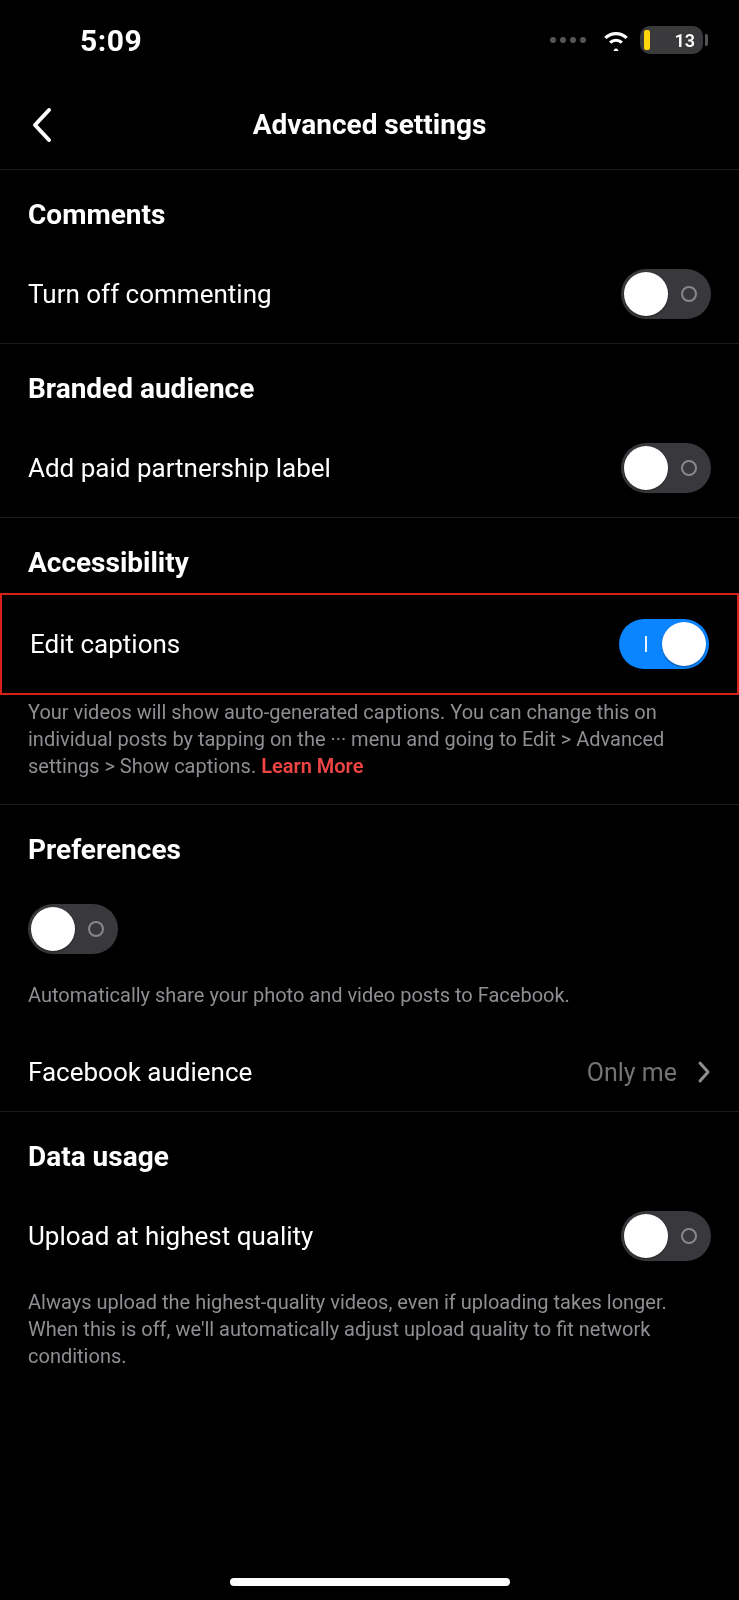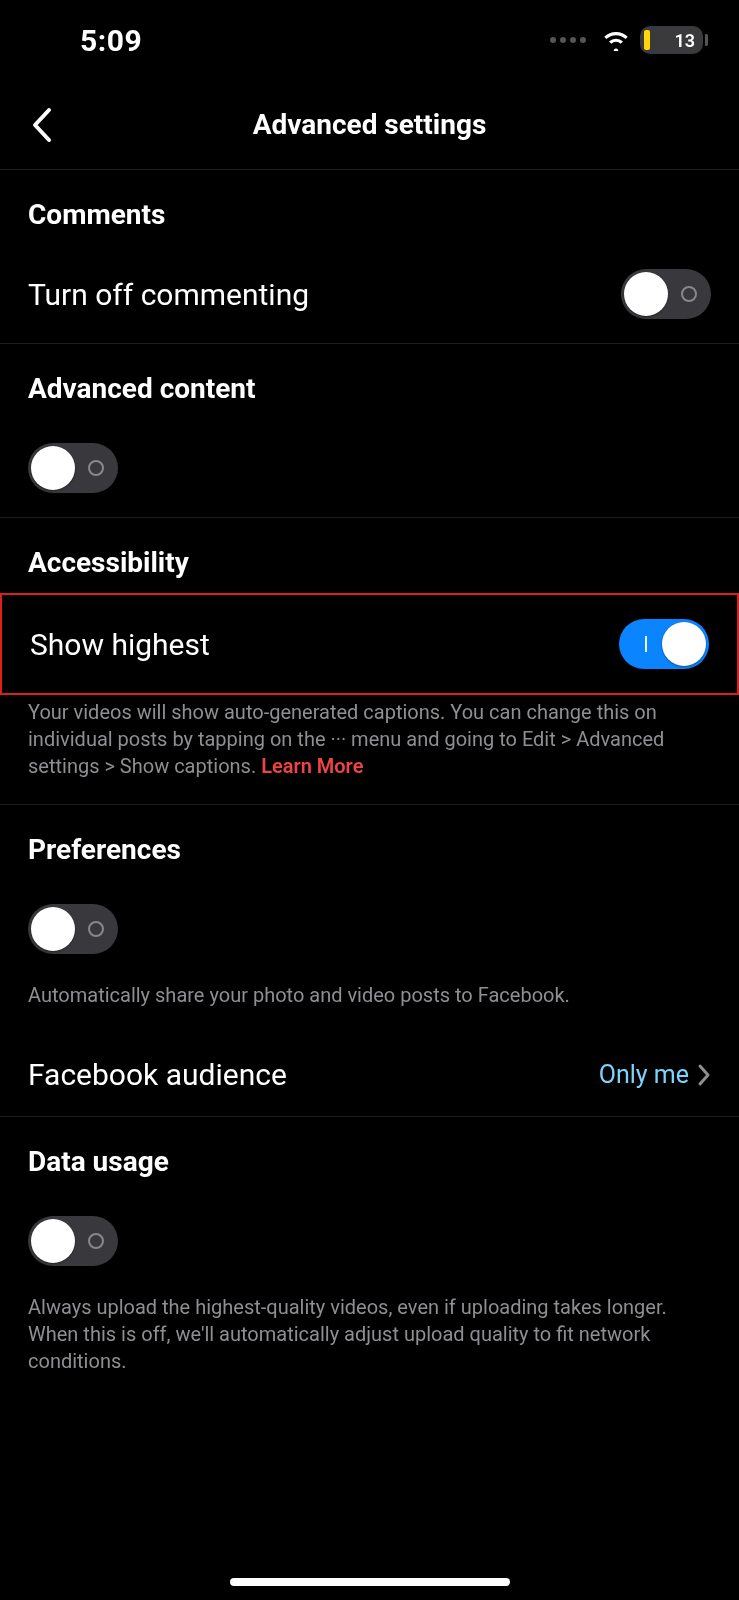--- a/index.html
+++ b/index.html
@@ -100,21 +100,21 @@
       font-size: 28px;
       font-weight: 700;
     }
     .row {
       display: flex;
       align-items: center;
       justify-content: space-between;
       padding: 24px 28px;
     }
     .row-label {
-      font-size: 30px;
+      font-size: 26px;
       font-weight: 400;
     }
     .divider {
       height: 1px;
       background: #1c1c1e;
       width: 100%;
     }
     .footer-text {
       padding: 4px 28px 24px 28px;
       font-size: 20px;
@@ -172,23 +172,23 @@
       border-radius: 50%;
     }
 
     
     .highlight {
       border: 2px solid #d9201a;
     }
 
     
     .value-text {
-      color: #7dd3fc;
+      color: #737373;
       font-size: 25px;
-      margin-right: 8px;
+      margin-right: 20px;
     }
     .row-right {
       display: flex;
       align-items: center;
     }
 
     
     .home-indicator {
       position: absolute;
       bottom: 14px;
@@ -237,32 +237,33 @@
 <div class="section-header">Comments</div>
 <div class="row">
   <div class="row-label">Turn off commenting</div>
   <div class="toggle off">
     <div class="knob"></div>
       <div class="ring"></div>
   </div>
 </div>
 <div class="divider"></div>
 
-<div class="section-header">Advanced content</div>
-<div class="row">
+<div class="section-header">Branded audience</div>
+<div class="row">
+  <div class="row-label">Add paid partnership label</div>
   <div class="toggle off">
     <div class="knob"></div>
       <div class="ring"></div>
   </div>
 </div>
 <div class="divider"></div>
 
 <div class="section-header">Accessibility</div>
 <div class="row highlight">
-  <div class="row-label">Show highest</div>
+  <div class="row-label">Edit captions</div>
   <div class="toggle on">
     <div class="tick"></div>
       <div class="knob"></div>
   </div>
 </div>
 <div class="footer-text">
   <span>Your videos will show auto-generated captions. You can change this on individual posts by tapping on the  ···  menu and going to Edit &gt; Advanced settings &gt; Show captions. </span><span class="learn-more">Learn More</span>
 </div>
 <div class="divider"></div>
 
@@ -280,20 +281,21 @@
     <span class="value-text">Only me</span>
     <svg width="14" height="24" viewBox="0 0 14 24">
       <polyline points="3,3 11,12 3,21" fill="none" stroke="#8e8e93" stroke-width="3" stroke-linecap="round" stroke-linejoin="round"></polyline>
     </svg>
   </div>
 </div>
 <div class="divider"></div>
 
 <div class="section-header">Data usage</div>
 <div class="row">
+  <div class="row-label">Upload at highest quality</div>
   <div class="toggle off">
     <div class="knob"></div>
       <div class="ring"></div>
   </div>
 </div>
 <div class="footer-text">Always upload the highest-quality videos, even if uploading takes longer. When this is off, we'll automatically adjust upload quality to fit network conditions.</div>
 
 <div class="home-indicator"></div>
 
 </body></html>

